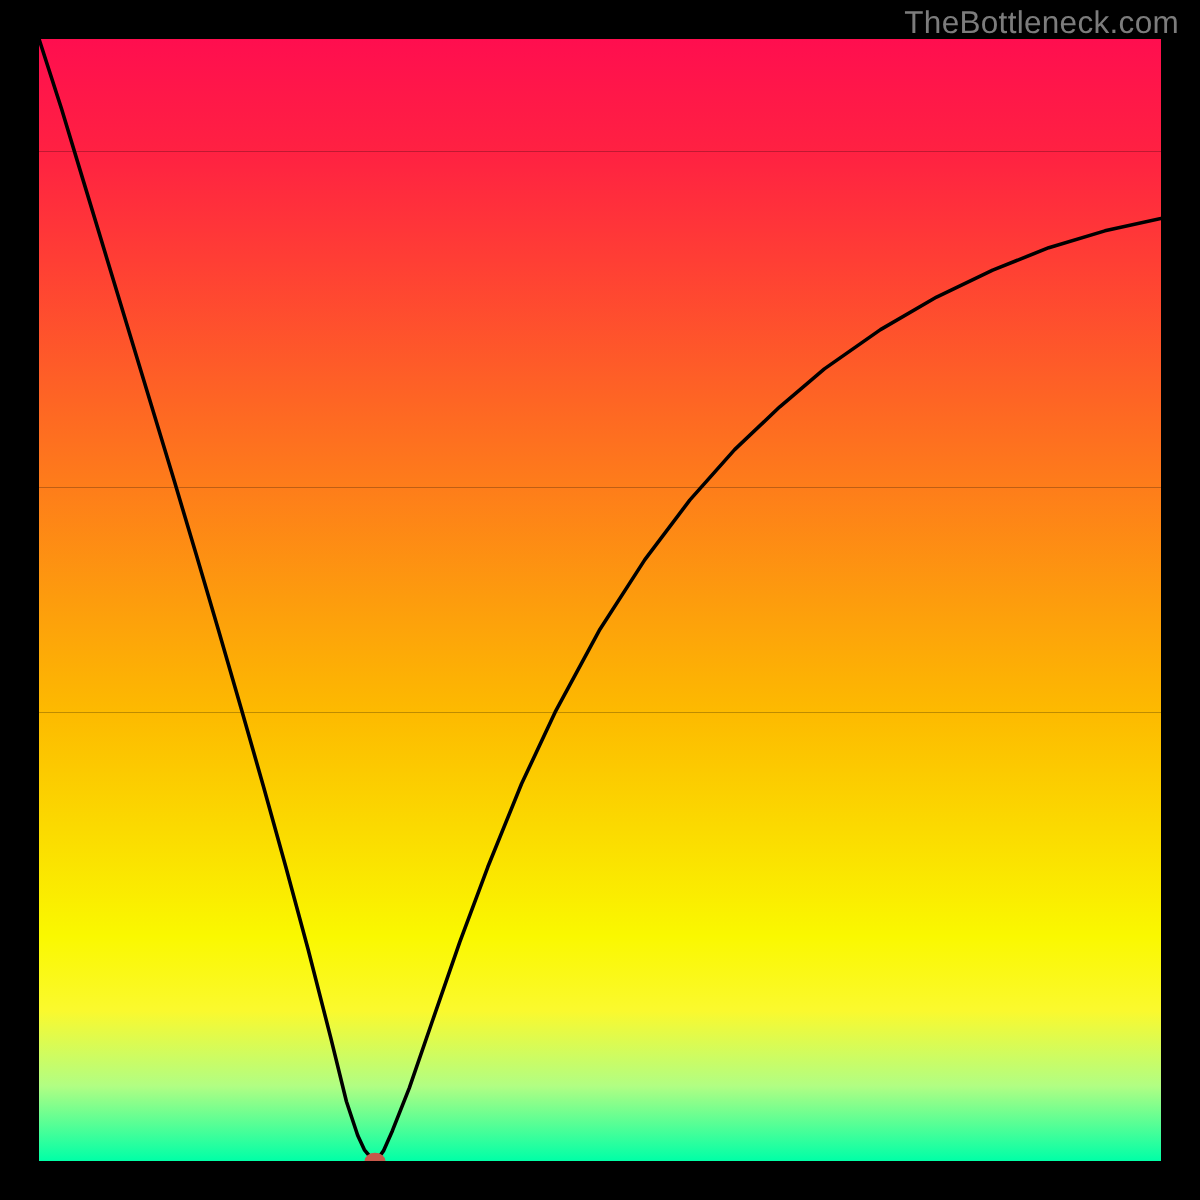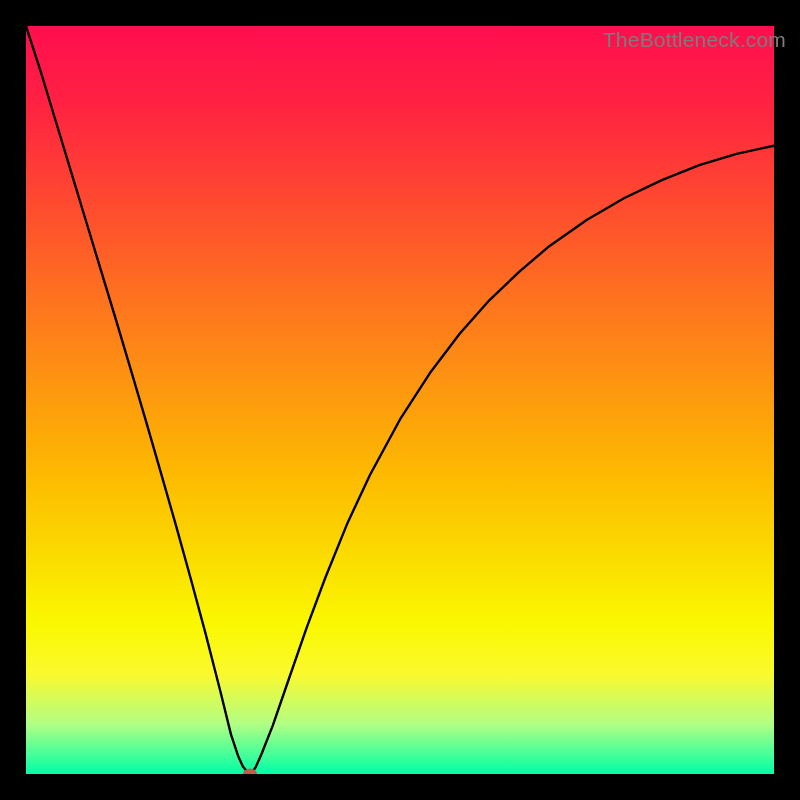--- a/index.html
+++ b/index.html
@@ -50,21 +50,20 @@
   }
   .watermark {
     position: absolute;
     top: 4px;
     right: 14px;
     color: #7c7c7c;
     font-size: 21px;
     font-weight: 500;
     letter-spacing: 0.2px;
     user-select: none;
-    margin-top: 24px;
   }
 </style>
 </head>
 <body>
 
 <div class="frame">
   <div class="plot">
     <div class="gradient">
         <div class="band" style="top: 0%; height: 10%; background: linear-gradient(rgb(255, 14, 79), rgb(255, 33, 66));"></div>
         <div class="band" style="top: 10%; height: 10%; background: linear-gradient(rgb(255, 33, 66), rgb(255, 63, 52));"></div>

